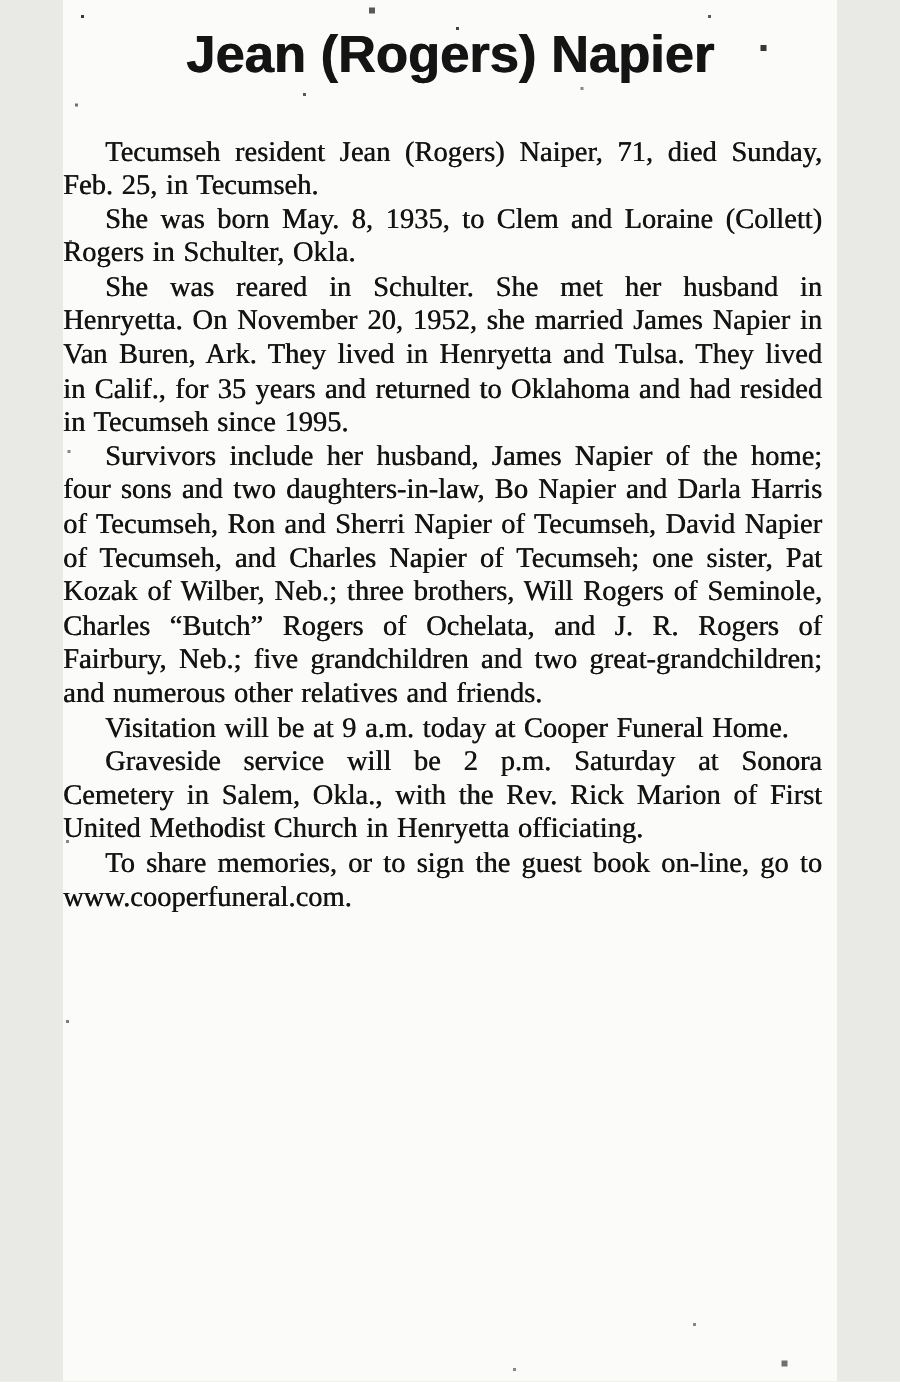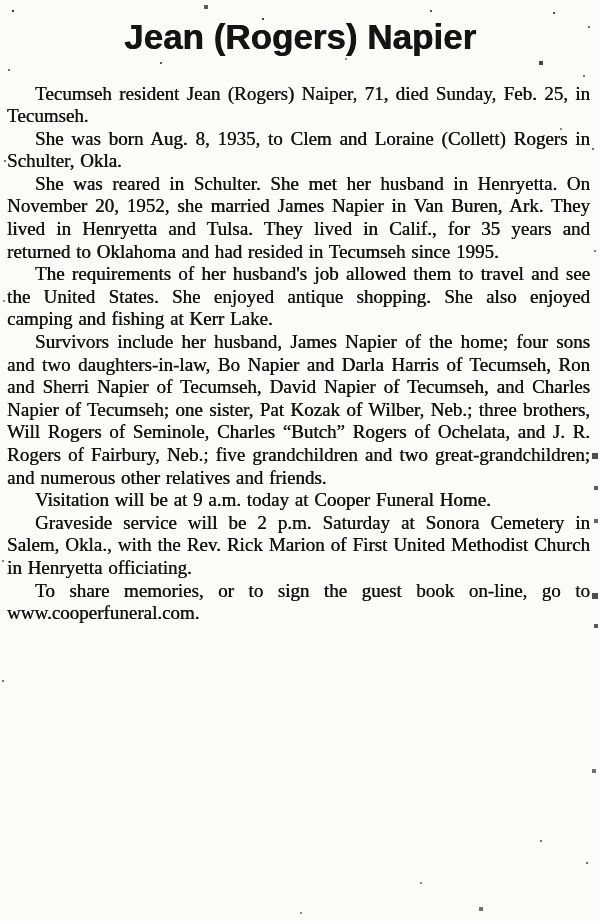--- a/index.html
+++ b/index.html
@@ -7,41 +7,41 @@
     --paper: #fbfbf9;
   }
   * { box-sizing: border-box; }
   html, body {
     margin: 0;
     padding: 0;
     background: #e9e9e6;
   }
   .page {
     position: relative;
-    width: 600px;
+    width: 516px;
     height: 921px;
     margin: 0 auto;
     background: var(--paper, #fbfbf9);
     color: var(--ink, #141414);
     overflow: hidden;
   }
   .title {
     margin: 0;
     padding-top: 18px;
     text-align: center;
     font-family: "Liberation Sans", sans-serif;
     font-weight: bold;
     font-size: 35px;
     letter-spacing: 0px;
     line-height: 1.1;
     text-shadow: 0.6px 0 0 currentColor;
   }
   .body-text {
-    margin-top: 26px;
-    padding: 0 10px 0 7px;
+    margin-top: 34px;
+    padding: 0 10px 0 0;
     font-family: "Liberation Serif", "DejaVu Serif", serif;
     font-size: 19px;
     line-height: 22.6px;
     text-align: justify;
     text-shadow: 0.35px 0 0 currentColor;
     word-spacing: 1px;
   }
   .body-text p {
     margin: 0;
     text-indent: 28px;
@@ -87,21 +87,20 @@
   }
 </style>
 </head>
 <body>
 
 <div class="page">
   <div class="noise"></div>
   <h1 class="title">Jean (Rogers) Napier</h1>
   <div class="body-text">
       <p>Tecumseh resident Jean (Rogers) Naiper, 71, died Sunday, Feb. 25, in Tecumseh.</p>
-      <p>She was born Aug. 8, 1935, to Clem and Loraine (Collett) Rogers in Schulter, Okla.</p>
+      <p>She was born May. 8, 1935, to Clem and Loraine (Collett) Rogers in Schulter, Okla.</p>
       <p>She was reared in Schulter.  She met her husband in Henryetta.  On November 20, 1952, she married James Napier in Van Buren, Ark.  They lived in Henryetta and Tulsa.  They lived in Calif., for 35 years and returned to Oklahoma and had resided in Tecumseh since 1995.</p>
-      <p>The requirements of her husband's job allowed them to travel and see the United States.  She enjoyed antique shopping. She also enjoyed camping and fishing at Kerr Lake.</p>
       <p>Survivors include her husband, James Napier of the home; four sons and two daughters-in-law, Bo Napier and Darla Harris of Tecumseh, Ron and Sherri Napier of Tecumseh, David Napier of Tecumseh, and Charles Napier of Tecumseh; one sister, Pat Kozak of Wilber, Neb.; three brothers, Will Rogers of Seminole, Charles “Butch” Rogers of Ochelata, and J. R. Rogers of Fairbury, Neb.; five grandchildren and two great-grandchildren; and numerous other relatives and friends.</p>
       <p>Visitation will be at 9 a.m. today at Cooper Funeral Home.</p>
       <p>Graveside service will be 2 p.m. Saturday at Sonora Cemetery in Salem, Okla., with the Rev. Rick Marion of First United Methodist Church in Henryetta officiating.</p>
       <p>To share memories, or to sign the guest book on-line, go to www.cooperfuneral.com.</p>
     </div>
 </div>
 
 </body></html>

